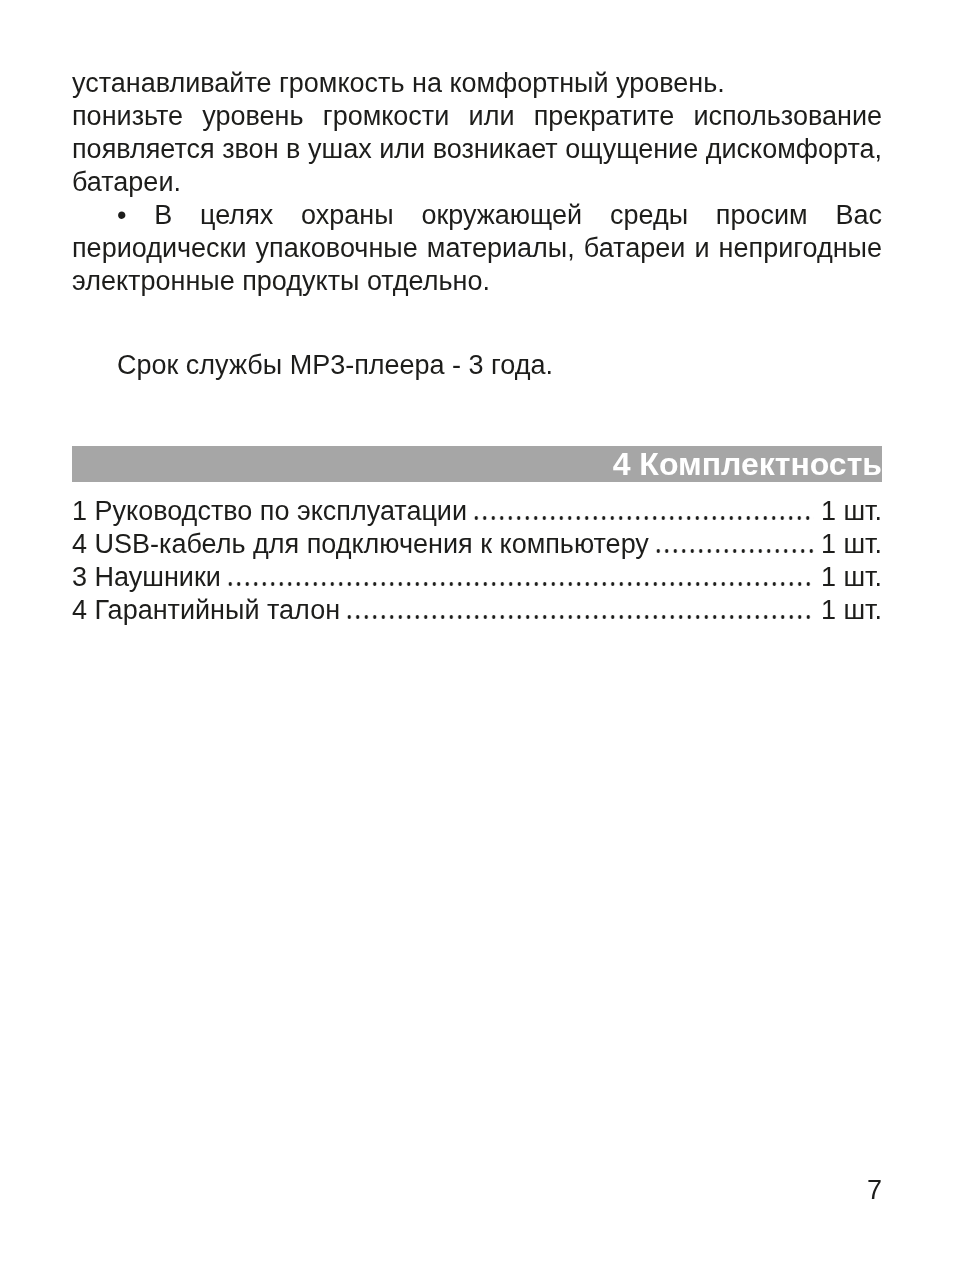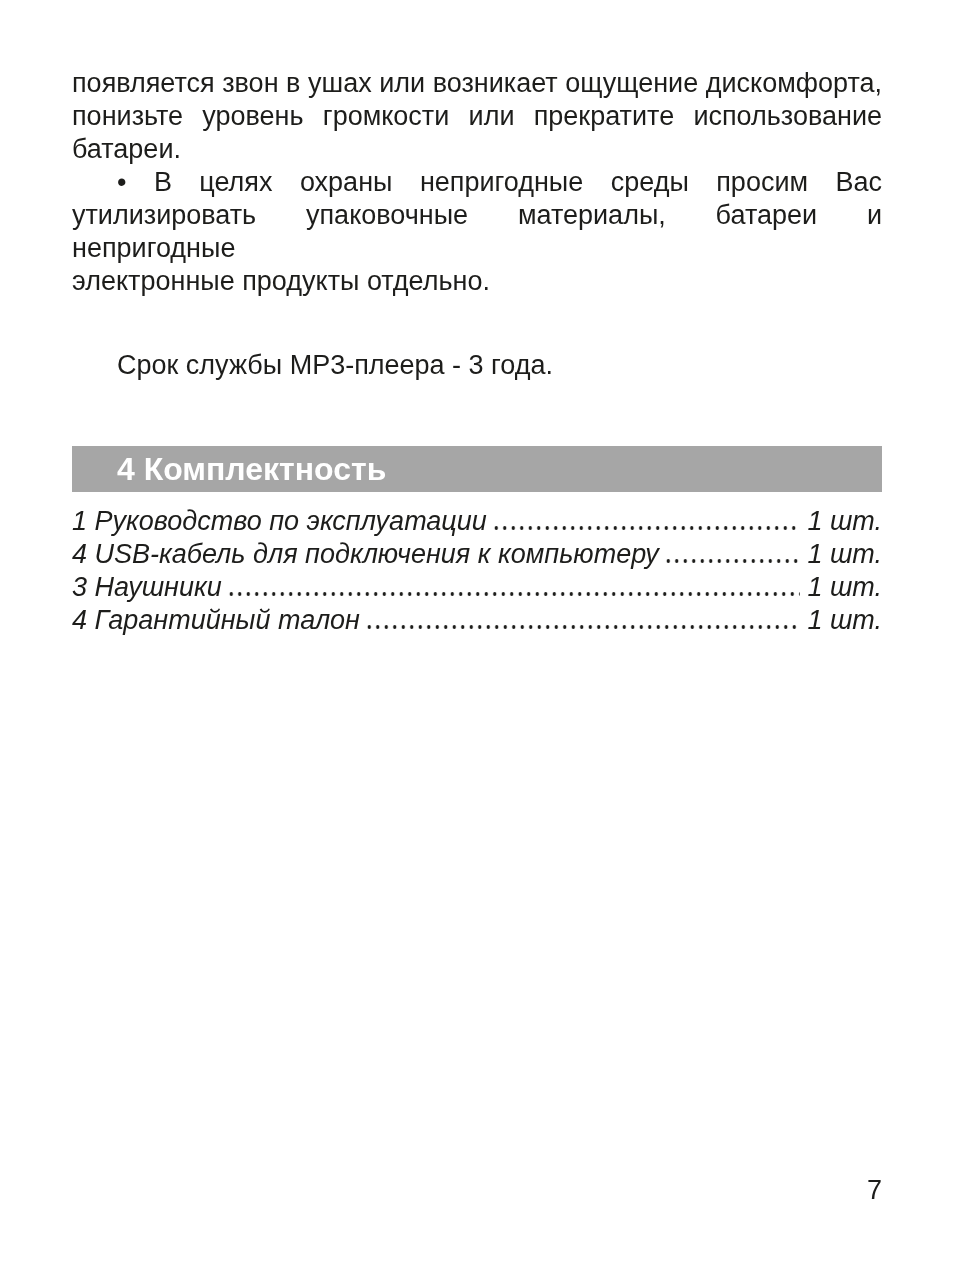--- a/index.html
+++ b/index.html
@@ -14,34 +14,35 @@
   }
   .content { padding: 67px 72px 0 72px; }
   .para { font-size: 27px; line-height: 33px; margin: 0; }
   .tline { text-align: justify; text-align-last: justify; }
   .tline.last { text-align: left; text-align-last: left; }
   .tline.findent { padding-left: 45px; }
   .para.gap-above { margin-top: 51px; }
 
   .section-bar {
     margin-top: 64px;
-    height: 46px;
+    height: 36px;
     background: #a6a6a6;
     display: flex;
     align-items: center;
+    justify-content: flex-end;
   }
   .section-title {
     color: #ffffff;
     font-weight: bold;
     font-size: 32px;
     padding-left: 45px;
     line-height: 1;
   }
 
-  .packing-list { margin-top: 13px; font-style: italic; }
+  .packing-list { margin-top: 13px; }
   .item-row {
     display: flex;
     align-items: baseline;
     font-size: 27px;
     line-height: 33px;
   }
   .item-label { white-space: nowrap; }
   .dot-leader {
     flex: 1 1 auto;
     min-width: 30px;
@@ -61,30 +62,33 @@
     font-size: 27px;
     line-height: 33px;
   }
 </style>
 </head>
 <body>
 
 <div class="page">
   <div class="content">
 
+    <div class="para">
+      <div class="tline last">устанавливайте громкость на комфортный уровень.</div>
+    </div>
 
     <div class="para">
+      <div class="tline">понизьте уровень громкости или прекратите использование</div>
       <div class="tline">появляется звон в ушах или возникает ощущение дискомфорта,</div>
-      <div class="tline">понизьте уровень громкости или прекратите использование</div>
       <div class="tline last">батареи.</div>
     </div>
 
     <div class="para">
-      <div class="tline findent">• В целях охраны непригодные среды просим Вас</div>
-      <div class="tline">утилизировать упаковочные материалы, батареи и непригодные</div>
+      <div class="tline findent">• В целях охраны окружающей среды просим Вас</div>
+      <div class="tline">периодически упаковочные материалы, батареи и непригодные</div>
       <div class="tline last">электронные продукты отдельно.</div>
     </div>
 
     <div class="para gap-above">
       <div class="tline last findent">Срок службы MP3-плеера - 3 года.</div>
     </div>
 
     <div class="section-bar" style="background: rgb(166, 166, 166);">
       <span class="section-title" style="color: rgb(255, 255, 255);">4 Комплектность</span>
     </div>

